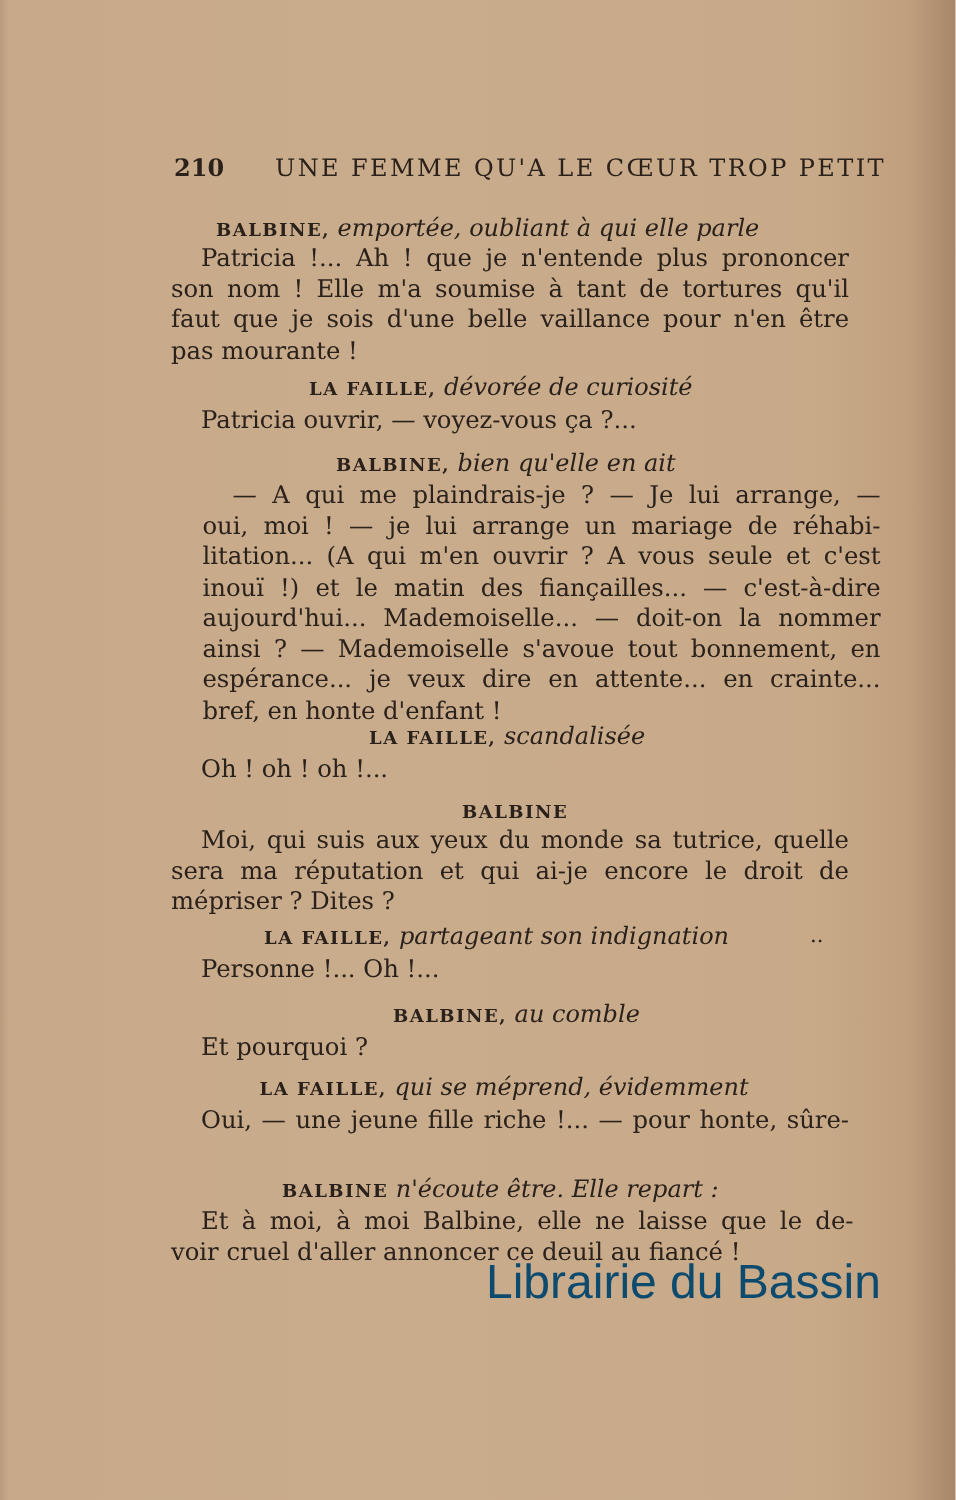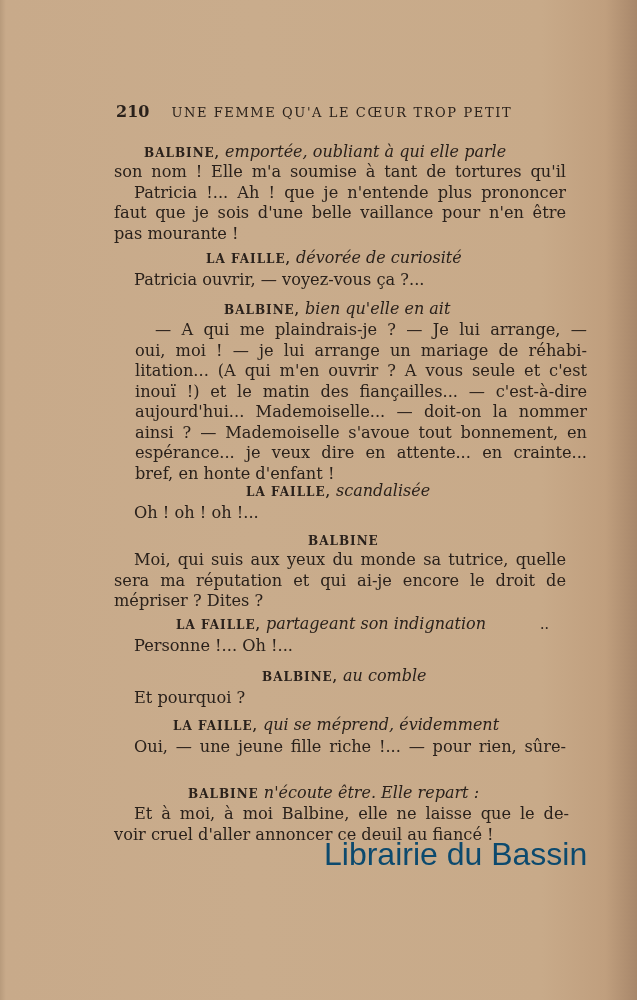--- a/index.html
+++ b/index.html
@@ -5,21 +5,21 @@
   html, body { margin:0; padding:0; }
   body {
     width:637px; height:1000px; overflow:hidden; position:relative;
     background: linear-gradient(90deg, #b89b7c 0px, #c8aa8a 6px, #c9ac8c 40%, #c8aa89 85%, #c09f7e 95%, #a8876a 100%);
     font-family: "DejaVu Serif", "Liberation Serif", serif;
     color:#2a211b;
   }
   .page { position:absolute; left:0; top:0; width:637px; height:1000px; }
   .header { position:absolute; left:116px; top:102px; font-size:15px; letter-spacing:1.2px; white-space:nowrap; }
   .header .num { font-size:16px; font-weight:bold; margin-right:16px; letter-spacing:0; }
-  .header .title { font-size:13px; letter-spacing:1.6px; }
+  .header .title { font-size:16px; letter-spacing:1.6px;margin-left:12px; }
   .block { position:absolute; left:114px; width:452px; font-size:16.2px; line-height:20.5px; }
   .cue { position:absolute; white-space:nowrap; font-size:16px;text-align:center; }
   .cue .name { font-size:12px; letter-spacing:1px; font-weight:bold; }
   .cue .dir { font-style:italic; font-family:"DejaVu Serif","Liberation Serif",serif; }
   .line { text-align:justify; text-align-last:justify; height:20.5px; white-space:nowrap; }
   .line.last { text-align-last:left; }
   .line.indent { padding-left:20px; }
   .watermark { position:absolute; left:324px; top:836px; font-family:"Liberation Sans","DejaVu Sans",sans-serif; font-size:32px; color:#0c4a6e; white-space:nowrap; }
   .dots { position:absolute; left:540px; top:616px; font-size:14px; }
 </style>
@@ -31,22 +31,22 @@
   <div class="header">
     <span class="num">210</span>
     <span class="title">UNE FEMME QU'A LE CŒUR TROP PETIT</span>
   </div>
 
   <div class="cue" style="left:144px; top:142px;">
     <span class="name">BALBINE,</span>
     <span class="dir">emportée, oubliant à qui elle parle</span>
   </div>
   <div class="block" style="top:162px;">
+    <div class="line indent">Patricia !... Ah ! que je n'entende plus prononcer</div>
     <div class="line">son nom ! Elle m'a soumise à tant de tortures qu'il</div>
-    <div class="line indent">Patricia !... Ah ! que je n'entende plus prononcer</div>
     <div class="line">faut que je sois d'une belle vaillance pour n'en être</div>
     <div class="line last">pas mourante !</div>
   </div>
 
   <div class="cue" style="left:206px; top:248px;">
     <span class="name">LA FAILLE,</span>
     <span class="dir">dévorée de curiosité</span>
   </div>
   <div class="block" style="top:270px;">
     <div class="line indent last">Patricia ouvrir, — voyez-vous ça ?...</div>
@@ -99,21 +99,21 @@
   </div>
   <div class="block" style="top:688px;">
     <div class="line indent last">Et pourquoi ?</div>
   </div>
 
   <div class="cue" style="left:173px; top:715px;">
     <span class="name">LA FAILLE,</span>
     <span class="dir">qui se méprend, évidemment</span>
   </div>
   <div class="block" style="top:737px;">
-    <div class="line indent">Oui, — une jeune fille riche !... — pour rien, sûre-</div>
+    <div class="line indent">Oui, — une jeune fille riche !... — pour honte, sûre-</div>
   </div>
 
   <div class="cue" style="left:188px; top:783px;">
     <span class="name">BALBINE</span>
     <span class="dir">n'écoute être. Elle repart :</span>
   </div>
   <div class="block" style="top:804px; width:455px;">
     <div class="line indent">Et à moi, à moi Balbine, elle ne laisse que le de-</div>
     <div class="line last">voir cruel d'aller annoncer ce deuil au fiancé !</div>
   </div>

